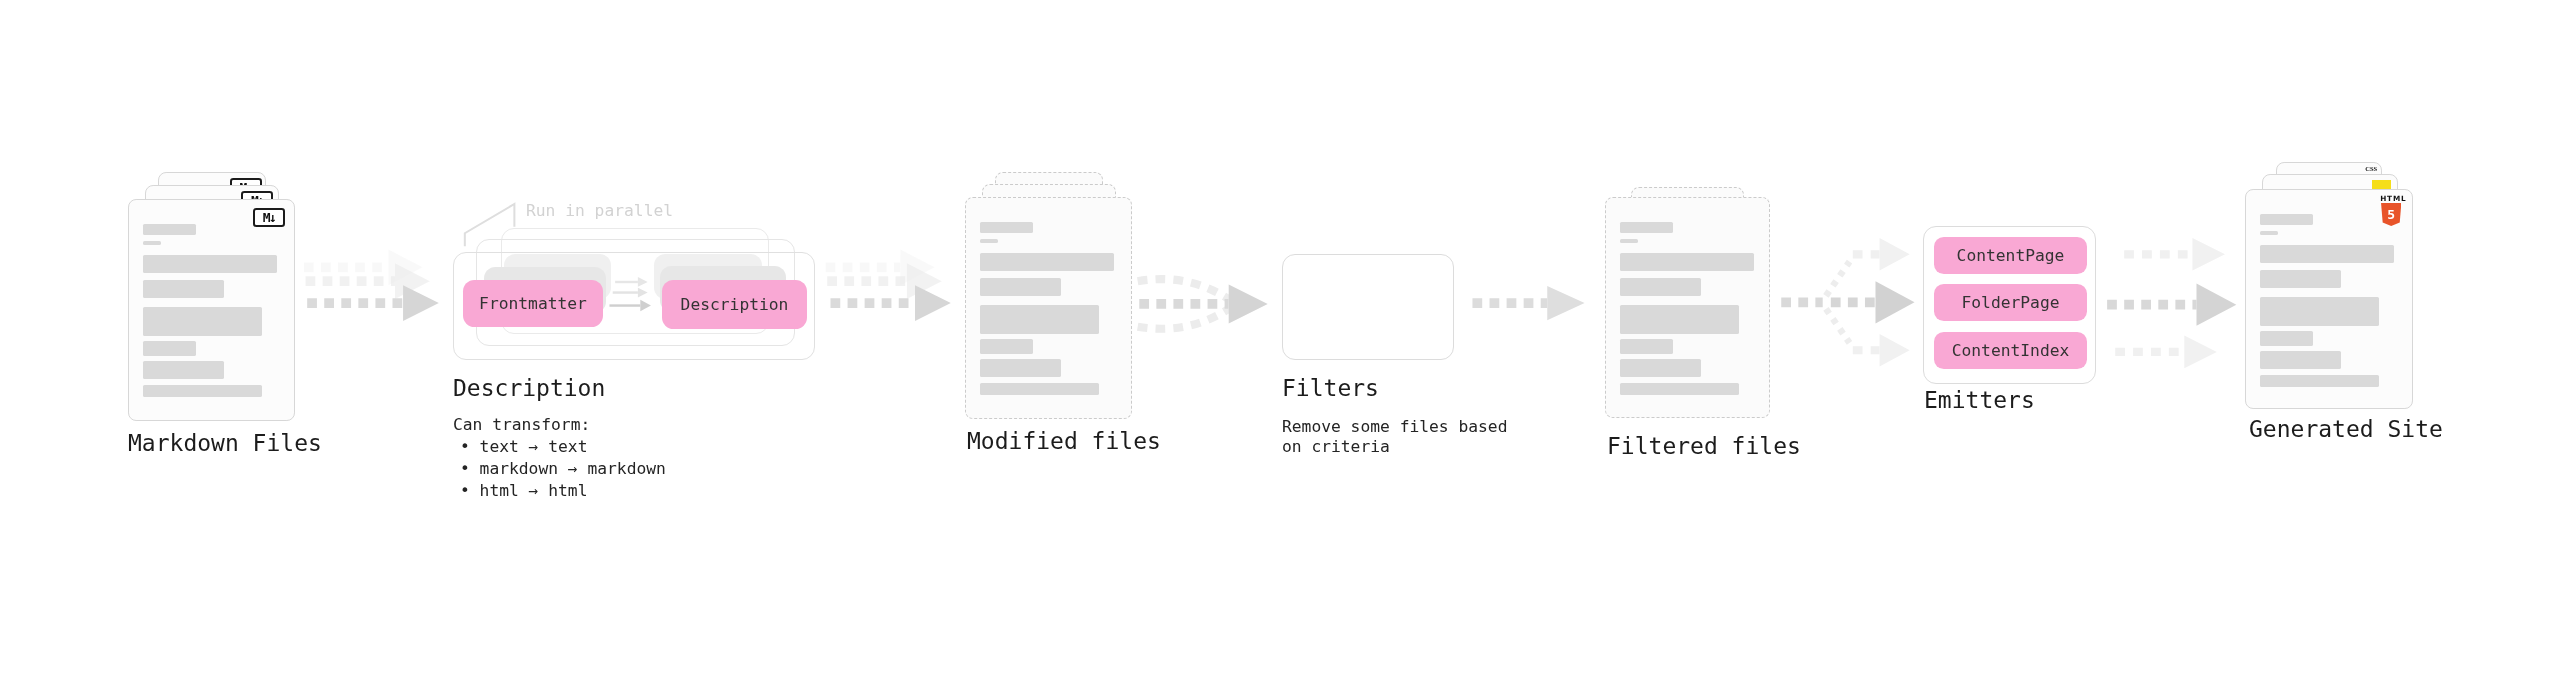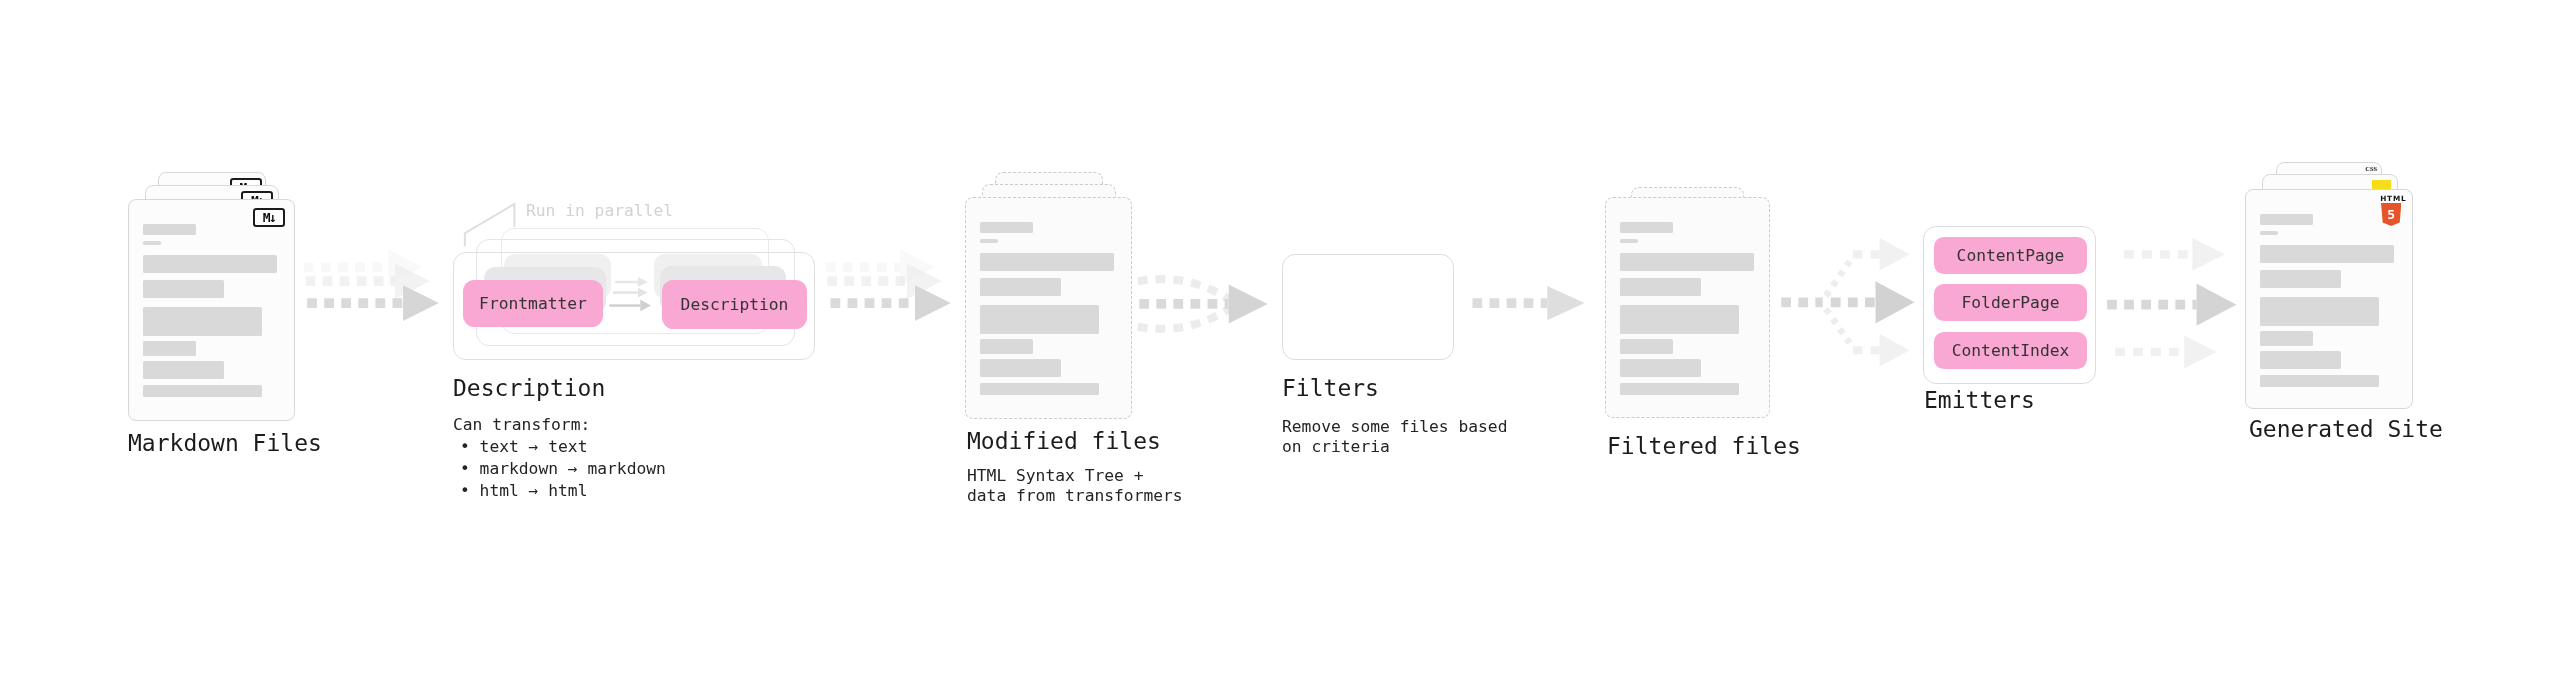--- a/index.html
+++ b/index.html
@@ -160,22 +160,20 @@
       <div class="bar" style="top: 24.4px; height: 10.6px; width: 53px;"></div>
       <div class="bar" style="top: 41px; height: 4.1px; width: 18px;"></div>
       <div class="bar" style="top: 55px; height: 18px; width: 134px;"></div>
       <div class="bar" style="top: 80px; height: 18px; width: 81px;"></div>
       <div class="bar" style="top: 107px; height: 29px; width: 119px;"></div>
       <div class="bar" style="top: 141px; height: 15.4px; width: 53px;"></div>
       <div class="bar" style="top: 161px; height: 18px; width: 81px;"></div>
       <div class="bar" style="top: 185px; height: 12.2px; width: 119px;"></div>
     </div>
   <div class="stage-title" style="left:967px;top:427px">Modified files</div>
-  <div class="stage-desc" style="left:967px;top:466px">HTML Syntax Tree +
-data from transformers</div>
 
   <div class="panel" style="left:1282px;top:254px;width:172px;height:106px"></div>
   <div class="stage-title" style="left:1282px;top:374px">Filters</div>
   <div class="stage-desc" style="left:1282px;top:417px">Remove some files based
 on criteria</div>
 
   <div class="card dashed" style="left:1631px;top:187px;width:113px;height:89px"></div>
   <div class="card dashed" style="left:1605px;top:197px;width:165px;height:221px">
       <div class="bar" style="top: 24.4px; height: 10.6px; width: 53px;"></div>
       <div class="bar" style="top: 41px; height: 4.1px; width: 18px;"></div>

